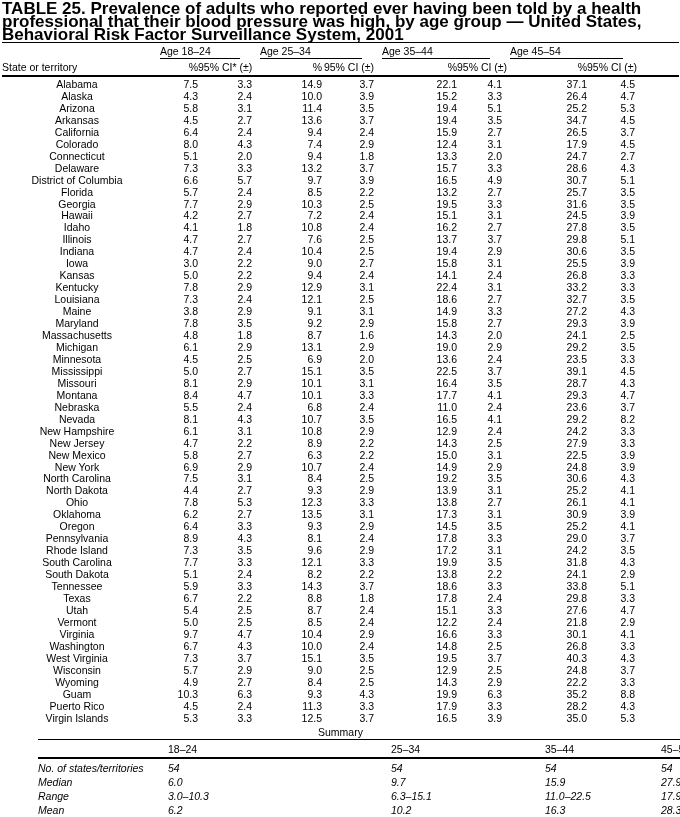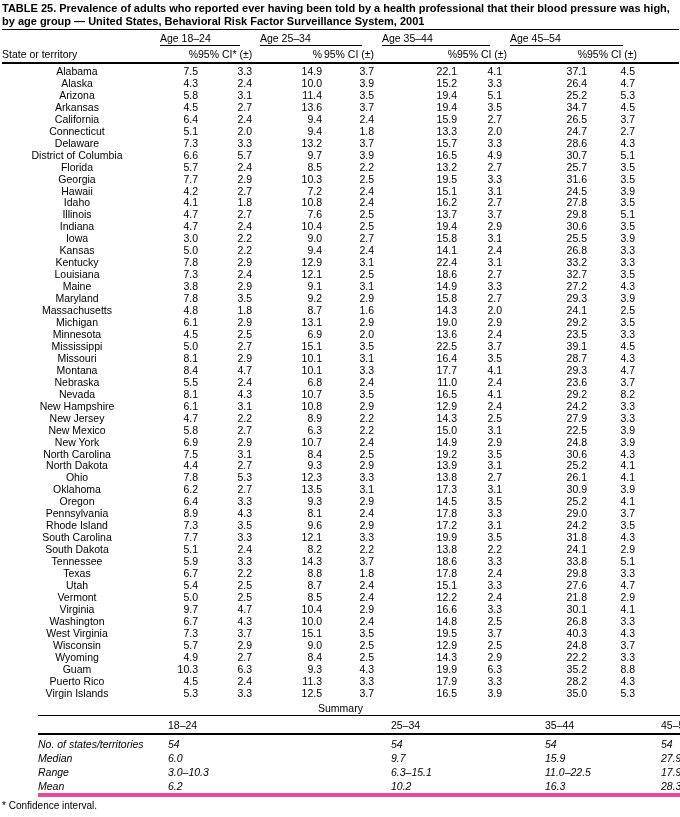--- a/index.html
+++ b/index.html
@@ -3,21 +3,21 @@
 <meta charset="utf-8">
 <style>
   * { box-sizing: border-box; }
   html, body { margin: 0; padding: 0; }
   body {
     width: 680px; height: 817px; background: #fff; color: #000;
     font-family: "Liberation Sans", sans-serif; font-size: 10.5px;
     padding: 2px 1px 0 2px; overflow: hidden;
   }
   .title {
-    font-weight: bold; font-size: 11px; line-height: 13px; margin: 0 0 1px 0;
+    font-weight: bold; font-size: 17px; line-height: 13px; margin: 0 0 1px 0;
   }
   table { border-collapse: collapse; width: 677px; table-layout: fixed; }
   th, td { padding: 0; margin: 0; white-space: nowrap; vertical-align: bottom; font-weight: normal; }
 
   
   #main-table { border-top: 1px solid #000; }
   .group-row th { padding-top: 2px; }
   .group-underline {
     border-bottom: 1.3px solid #000; text-align: left;
     margin: 0 12px 0 8px; padding-bottom: 1px; line-height: 12px;
@@ -141,20 +141,32 @@
         <td class="ci">2.4</td>
         <td class="pct">9.4</td>
         <td class="ci">2.4</td>
         <td class="pct">15.9</td>
         <td class="ci">2.7</td>
         <td class="pct">26.5</td>
         <td class="ci">3.7</td>
         <td></td>
       </tr>
       <tr>
+        <td class="state">Colorado</td>
+        <td class="pct">8.0</td>
+        <td class="ci">4.3</td>
+        <td class="pct">7.4</td>
+        <td class="ci">2.9</td>
+        <td class="pct">12.4</td>
+        <td class="ci">3.1</td>
+        <td class="pct">17.9</td>
+        <td class="ci">4.5</td>
+        <td></td>
+      </tr>
+      <tr>
         <td class="state">Connecticut</td>
         <td class="pct">5.1</td>
         <td class="ci">2.0</td>
         <td class="pct">9.4</td>
         <td class="ci">1.8</td>
         <td class="pct">13.3</td>
         <td class="ci">2.0</td>
         <td class="pct">24.7</td>
         <td class="ci">2.7</td>
         <td></td>

